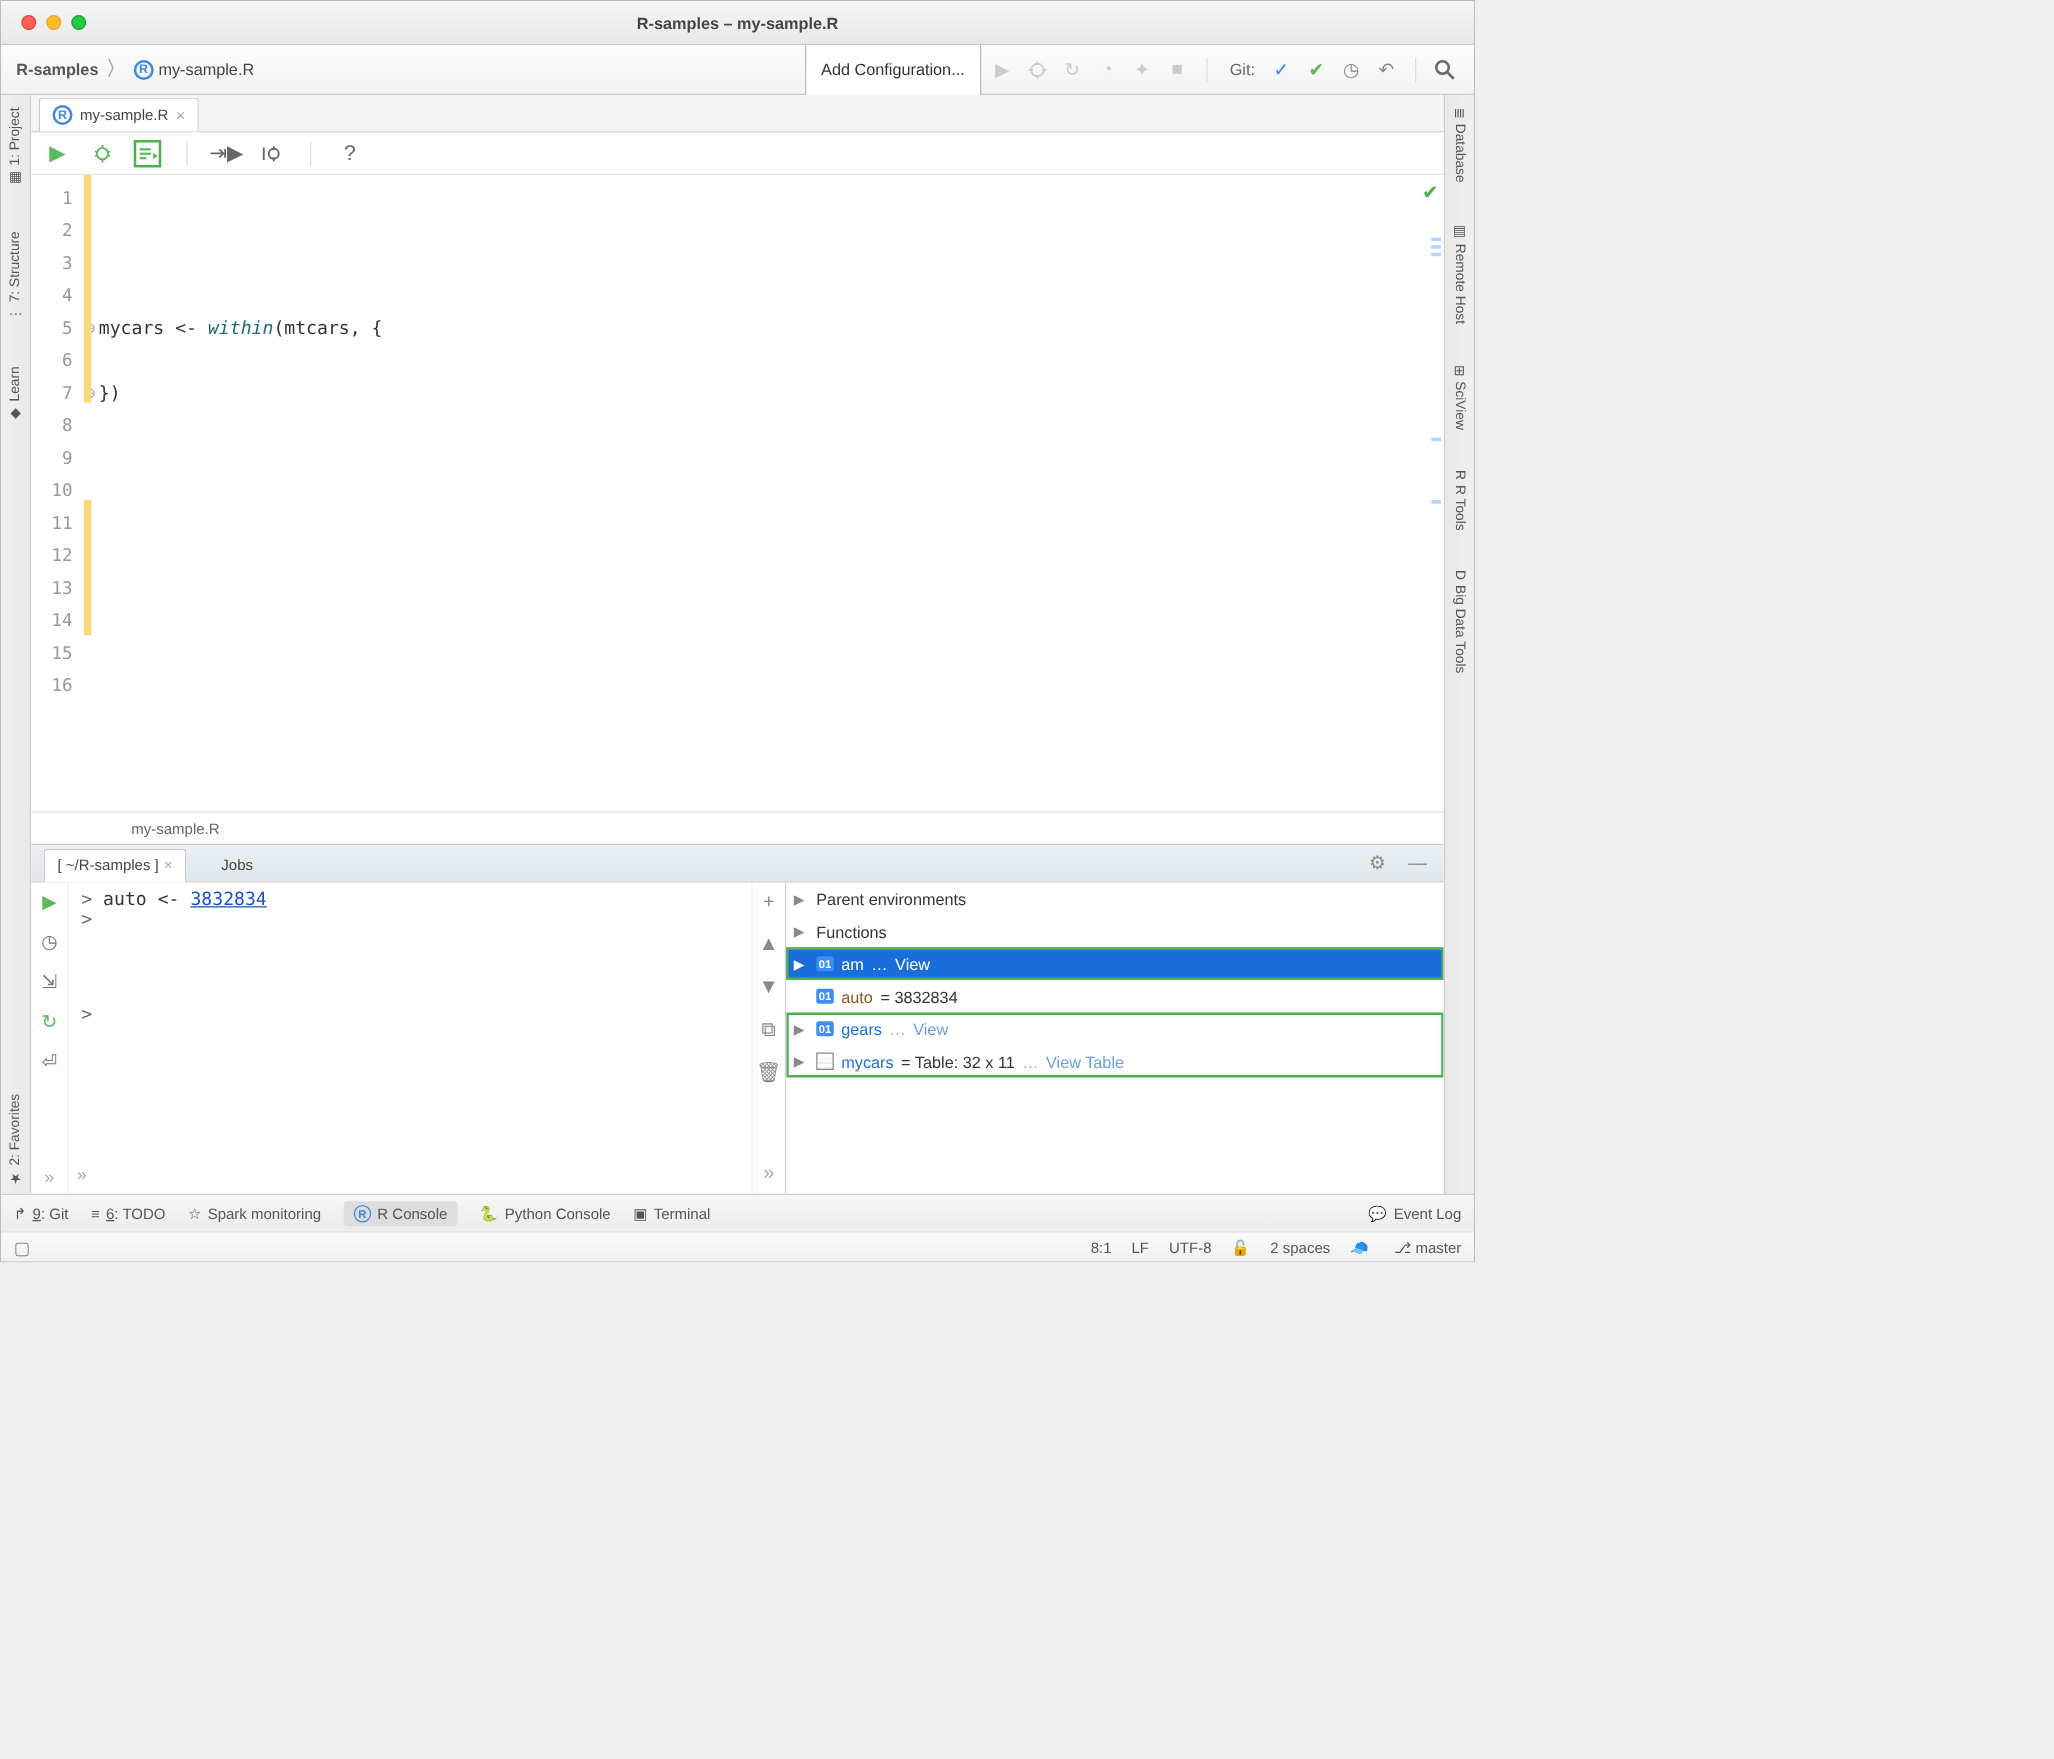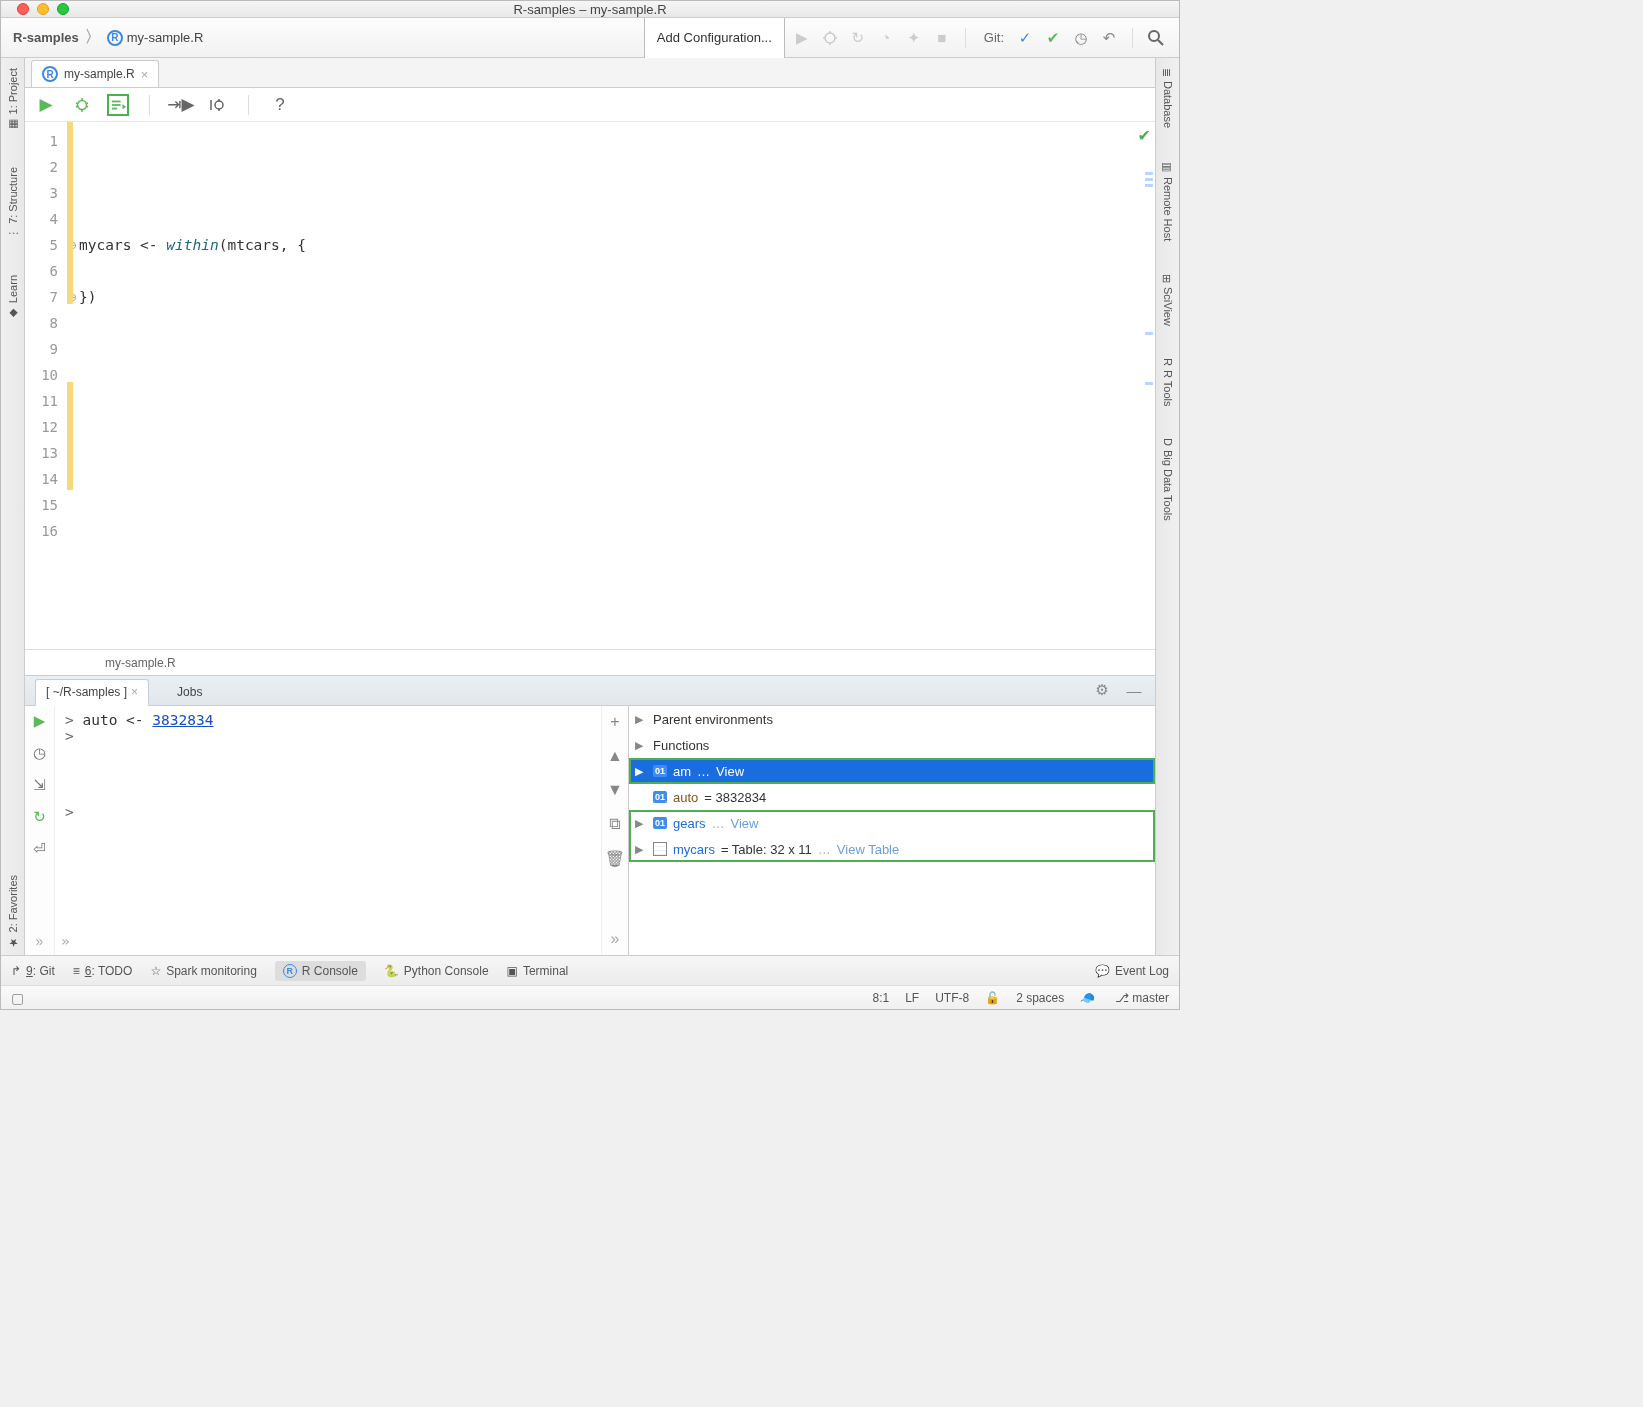--- a/index.html
+++ b/index.html
@@ -1,18 +1,18 @@
 <!DOCTYPE html>
 <html><head>
 <meta charset="utf-8">
 <style>
 * { margin: 0; padding: 0; box-sizing: border-box; }
 body { font-family: -apple-system, BlinkMacSystemFont, "Segoe UI", sans-serif; font-size: 13px; color: #333; background: #f0f0f0; overflow: hidden; }
 .window { width: 1180px; height: 1010px; background: #fff; display: flex; flex-direction: column; border: 1px solid #bbb; }
-.titlebar { height: 17px; background: linear-gradient(#f6f6f6, #e8e8e8); display: flex; align-items: center; padding: 0 16px; border-bottom: 1px solid #ccc; position: relative; }
+.titlebar { height: 35px; background: linear-gradient(#f6f6f6, #e8e8e8); display: flex; align-items: center; padding: 0 16px; border-bottom: 1px solid #ccc; position: relative; font-weight: bold; }
 .traffic { display: flex; gap: 8px; }
 .dot { width: 12px; height: 12px; border-radius: 50%; }
 .dot.red { background: #ff5f57; border:1px solid #e33e32; }
 .dot.yellow { background: #ffbd2e; border:1px solid #e0a528; }
 .dot.green { background: #28c940; border:1px solid #17a22e; }
 .title { position:absolute; left:0; right:0; text-align:center; font-size:13px; color:#444; pointer-events:none; }
 .toolbar { height: 40px; background: linear-gradient(#fdfdfd, #f2f2f2); border-bottom: 1px solid #ccc; display:flex; align-items:center; padding: 0 12px; gap: 6px; }
 .breadcrumb { display:flex; align-items:center; gap:6px; font-weight:600; color:#555; }
 .breadcrumb .sep { color: #aaa; font-size:16px; }
 .breadcrumb .file { font-weight: normal; color: #444; display:flex; align-items:center; gap:4px; }

